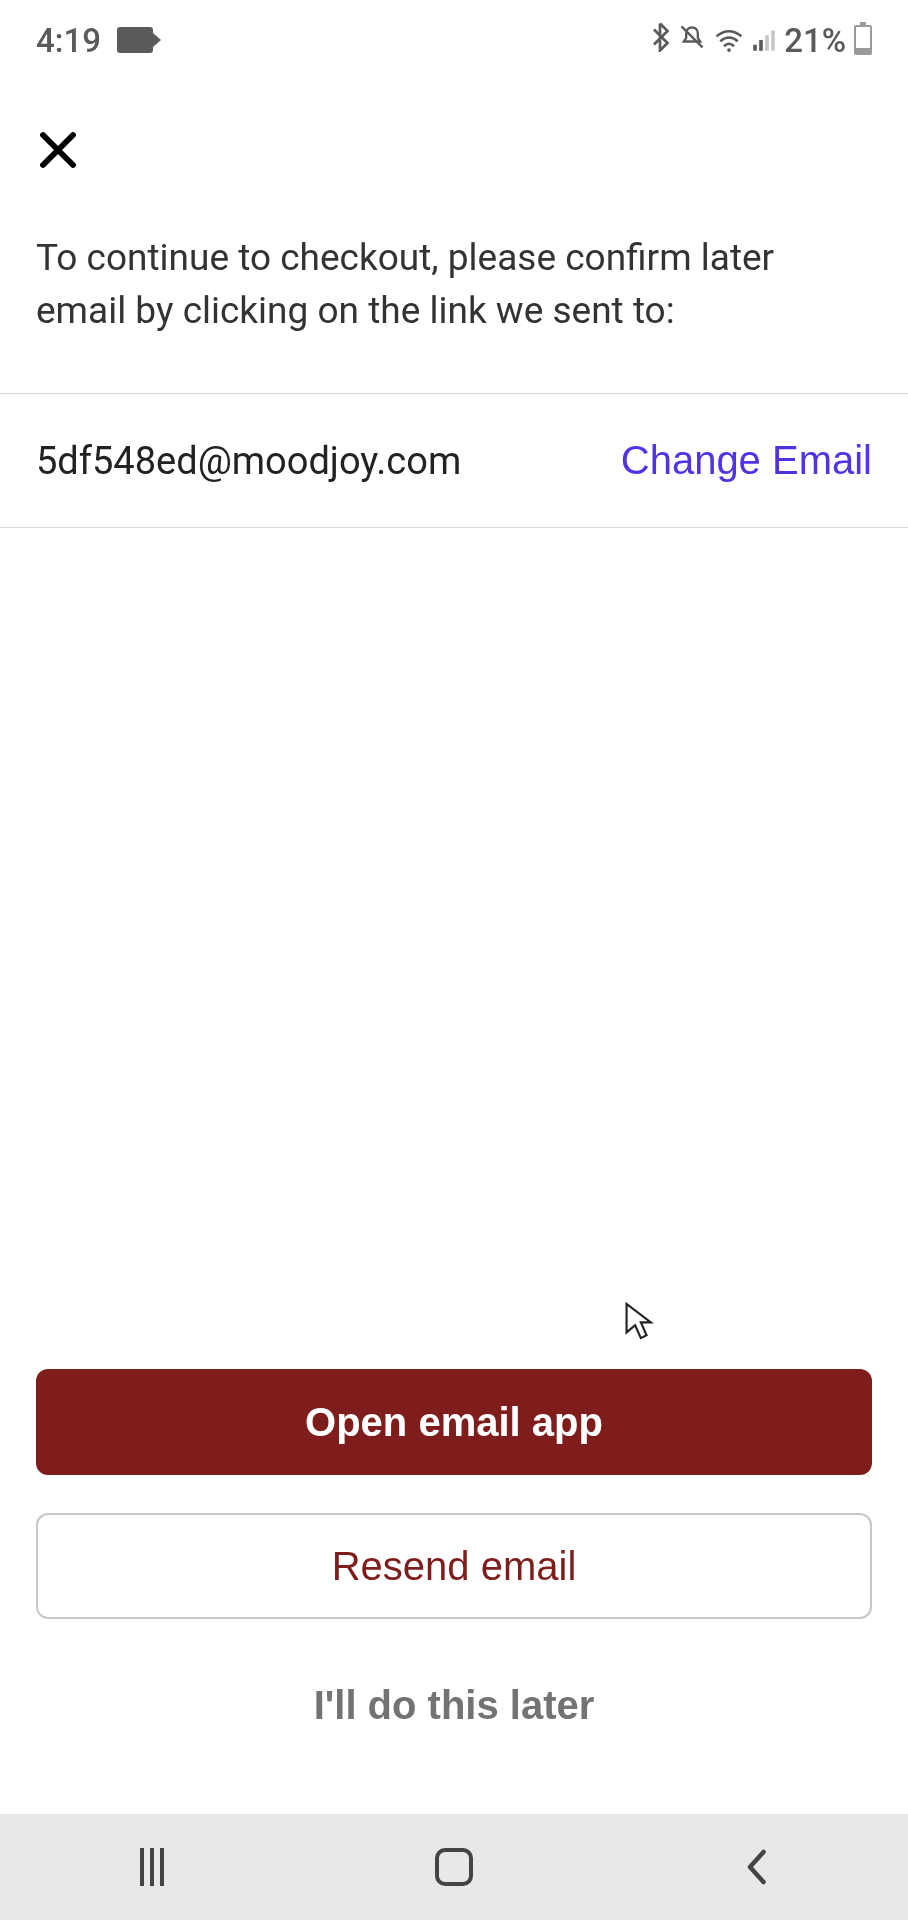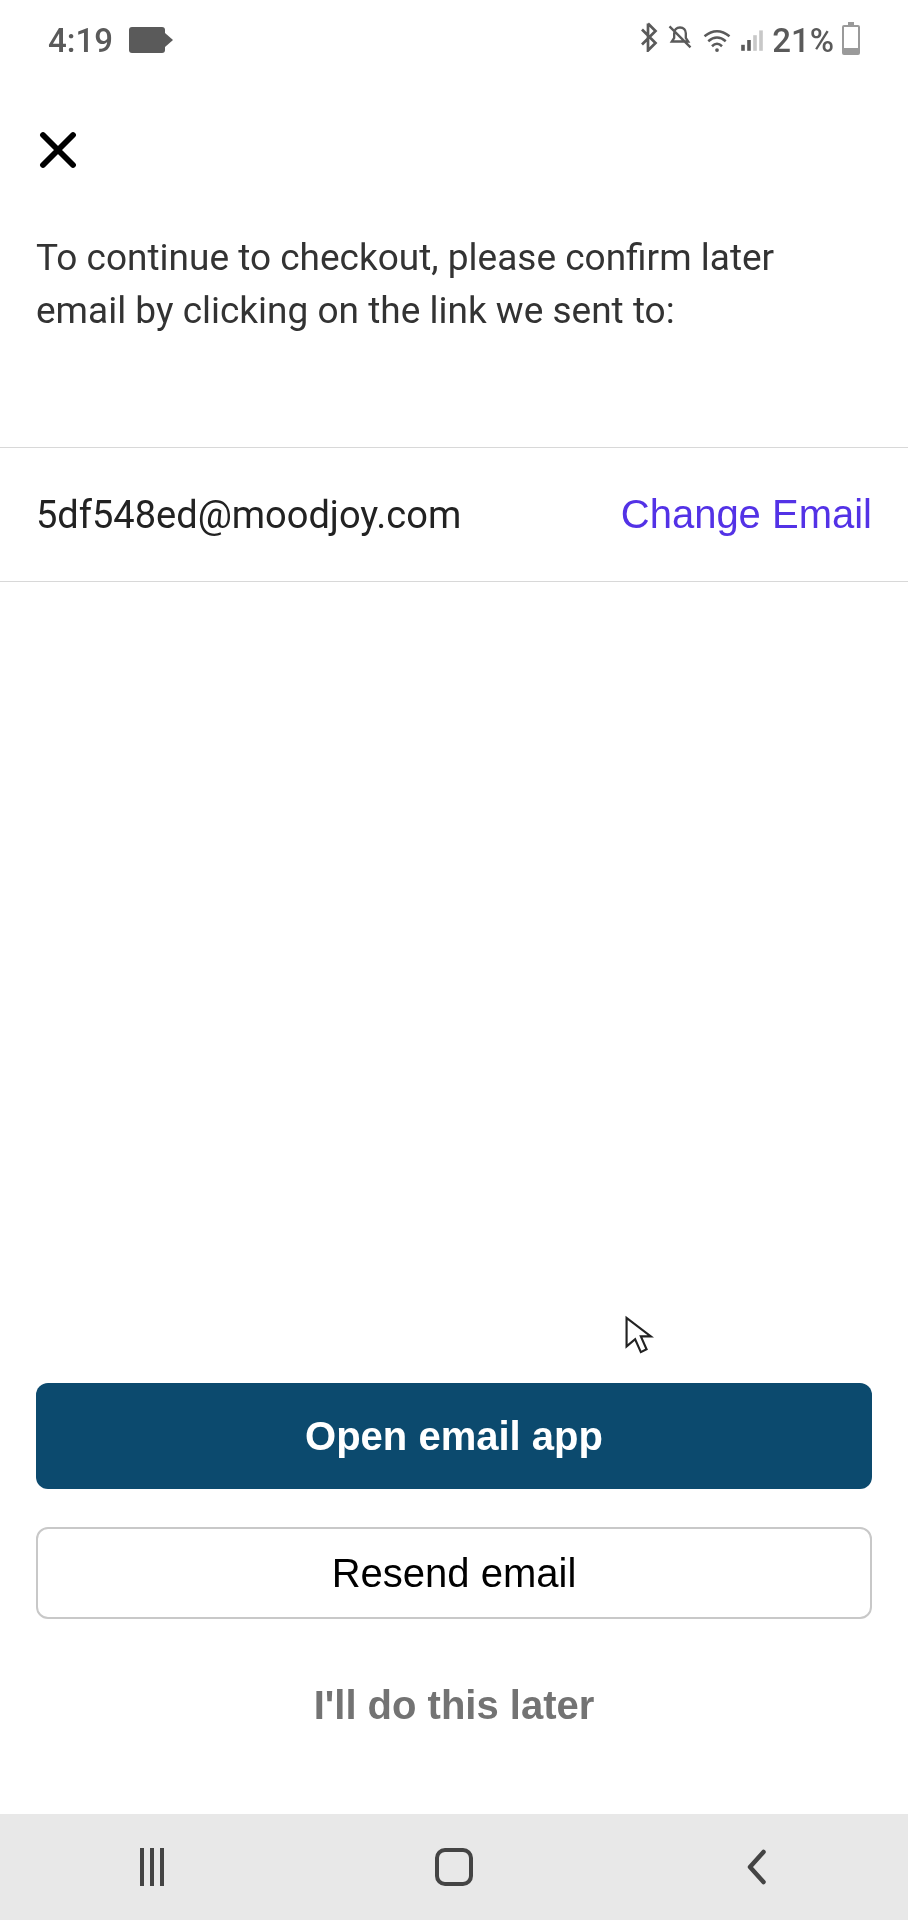--- a/index.html
+++ b/index.html
@@ -14,21 +14,21 @@
       background: #ffffff;
       display: flex;
       flex-direction: column;
       overflow: hidden;
     }
     .status-bar {
       height: 80px;
       display: flex;
       align-items: center;
       justify-content: space-between;
-      padding: 0 48px;
+      padding: 0 36px;
       font-size: 33px;
       color: #5a5a5a;
       font-weight: 500;
     }
     .status-left {
       display: flex;
       align-items: center;
       gap: 16px;
     }
     .status-right {
@@ -106,21 +106,21 @@
       letter-spacing: -1px;
       margin-bottom: 30px;
     }
     .page-subtitle {
       font-size: 37px;
       line-height: 1.42;
       color: #333;
       font-weight: 400;
     }
     .email-row {
-      margin-top: 110px;
+      margin-top: 56px;
       border-top: 1px solid #d8d8d8;
       border-bottom: 1px solid #d8d8d8;
       padding: 44px 36px;
       display: flex;
       justify-content: space-between;
       align-items: center;
     }
     .email-value {
       font-size: 38px;
       color: #222;
@@ -144,37 +144,37 @@
       width: 32px;
       height: 40px;
     }
     .button-group {
       padding: 0 36px 60px 36px;
       display: flex;
       flex-direction: column;
       gap: 38px;
     }
     .btn-primary {
-      background: #0c4a6e;
+      background: #7f1d1d;
       color: #fff;
       font-size: 40px;
       font-weight: 600;
       border: none;
       border-radius: 12px;
       height: 106px;
       cursor: pointer;
     }
     .btn-secondary {
       background: #fff;
-      color: #000000;
+      color: #7f1d1d;
       font-size: 40px;
       font-weight: 500;
       border: 2px solid #c8c8c8;
       border-radius: 12px;
-      height: 92px;
+      height: 106px;
       cursor: pointer;
     }
     .btn-text {
       background: none;
       color: #737373;
       font-size: 40px;
       font-weight: 600;
       border: none;
       cursor: pointer;
       padding: 26px 0;

